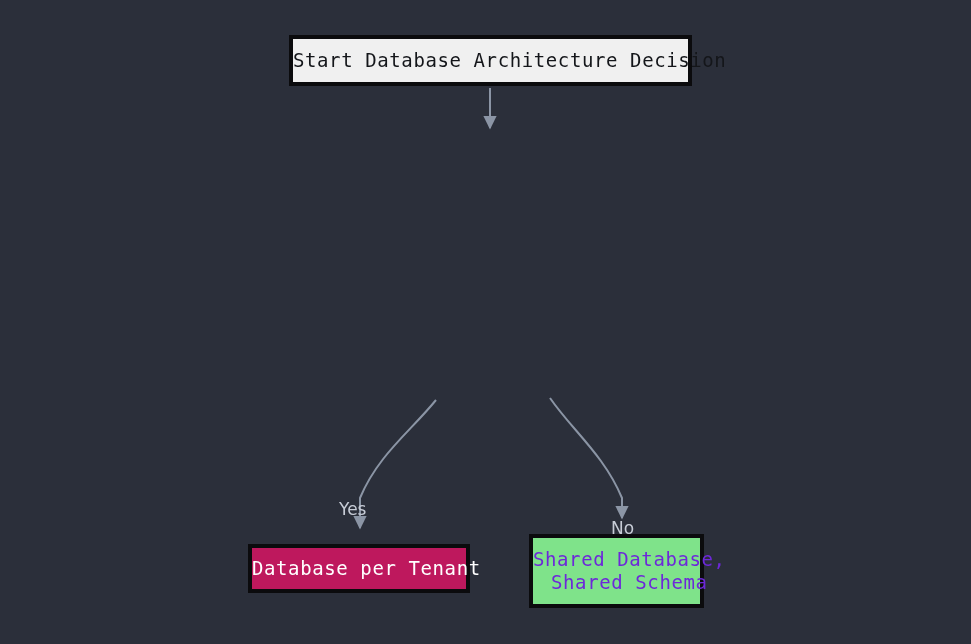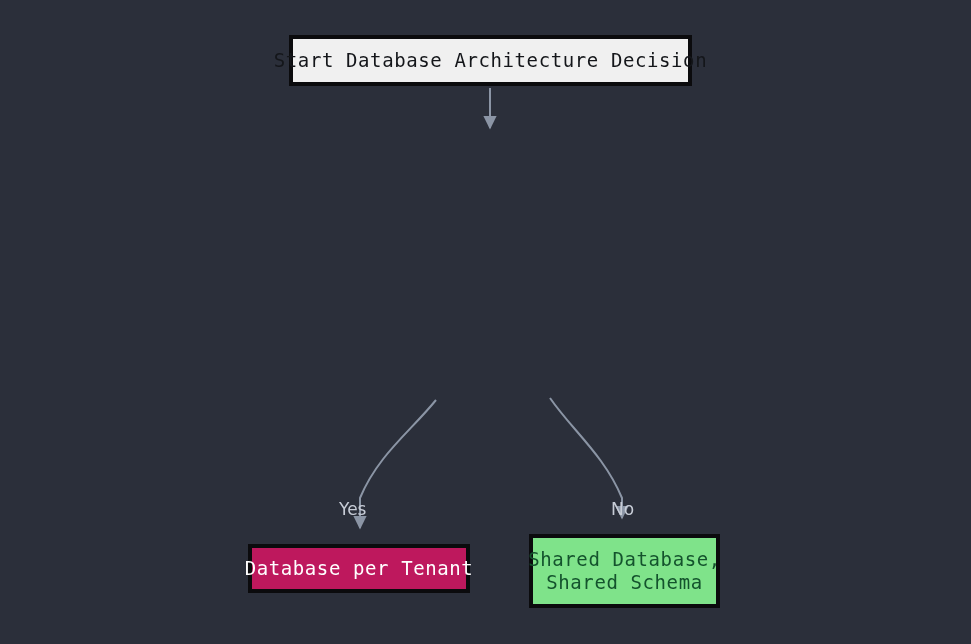--- a/index.html
+++ b/index.html
@@ -28,21 +28,20 @@
     height: 644px;
     pointer-events: none;
   }
 
   
   .node {
     position: absolute;
     box-sizing: border-box;
     display: flex;
     align-items: center;
-    justify-content: center;
     text-align: center;
     white-space: pre;
     line-height: 1.22;
     letter-spacing: 0.6px;
   }
 
   .node-start {
     left: 289px;
     top: 35px;
     width: 403px;
@@ -91,39 +90,39 @@
     height: 49px;
     background: #be185d;
     border: 4px solid #0b0b0d;
     color: #ffffff;
     font-size: 19px;
   }
 
   .node-no {
     left: 529px;
     top: 534px;
-    width: 191px;
+    width: 175px;
     height: 74px;
     background: #7fe38a;
     border: 4px solid #0b0b0d;
-    color: #14532d;
+    color: #6d28d9;
     font-size: 19px;
   }
 
   
   .edge-label {
     position: absolute;
     color: #c7ccd6;
     font-family: "DejaVu Sans", sans-serif;
     font-size: 17px;
     white-space: pre;
     margin-top: 20px;
   }
   .label-yes { left: 339px; top: 479px; }
-  .label-no  { left: 611px; top: 479px; }
+  .label-no  { left: 611px; top: 498px; }
 </style>
 </head>
 <body>
 
 <div id="canvas">
 
   <svg id="edges" viewBox="0 0 971 644" width="971" height="644">
     <defs>
       <marker id="arrowhead" markerWidth="9" markerHeight="9" refX="6.2" refY="3.4" orient="auto" markerUnits="strokeWidth">
         <path d="M0,0 L7,3.4 L0,6.8 z" fill="#8b95a5"></path>

